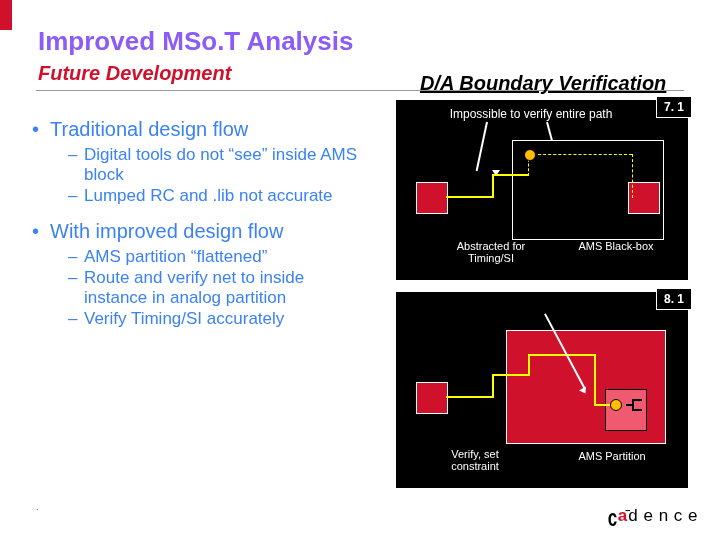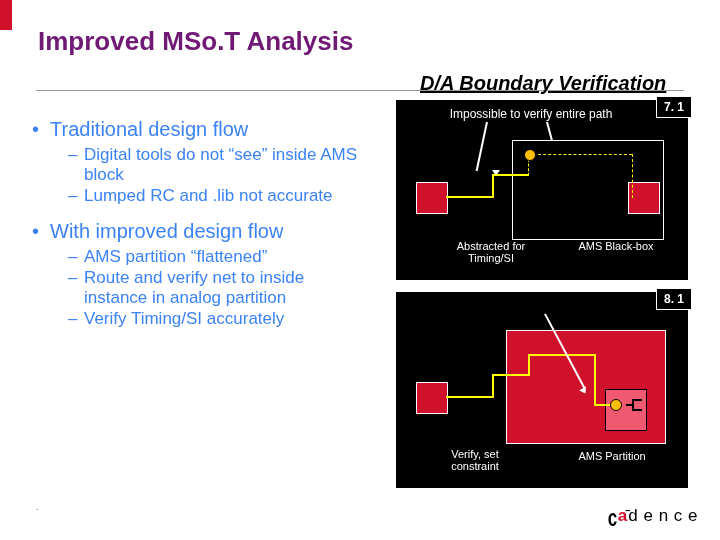--- a/index.html
+++ b/index.html
@@ -1,18 +1,18 @@
 <!DOCTYPE html>
 <html><head>
 <meta charset="utf-8">
 <style>
   html,body{margin:0;padding:0;width:720px;height:540px;background:#fff;font-family:Arial,Helvetica,sans-serif;overflow:hidden;}
   .slide{position:relative;width:720px;height:540px;}
   .accent-bar{position:absolute;left:0;top:0;width:12px;height:30px;background:#d0112b;}
-  .title{position:absolute;left:38px;top:26px;font-size:26px;font-weight:bold;color:#701a75;}
+  .title{position:absolute;left:38px;top:26px;font-size:26px;font-weight:bold;color:#8b5cf6;}
   .subtitle{position:absolute;left:38px;top:62px;font-size:20px;font-style:italic;font-weight:bold;color:#d0112b;}
   .hr{position:absolute;left:36px;top:90px;width:648px;height:1px;background:#999;}
   .body-left{position:absolute;left:32px;top:112px;width:336px;font-size:18px;color:#3b82f6;}
   .body-left ul{margin:0;padding:0;list-style:none;}
   .body-left li.l1{font-size:20px;margin:6px 0 4px 0;padding-left:18px;position:relative;}
   .body-left li.l1::before{content:"•";position:absolute;left:0;top:0;font-size:20px;}
   .body-left li.l2{font-size:17px;margin:2px 0 2px 36px;padding-left:16px;position:relative;line-height:1.15;}
   .body-left li.l2::before{content:"–";position:absolute;left:0;top:0;}
   .figure-title{position:absolute;left:420px;top:72px;width:270px;text-align:left;font-size:20px;font-style:italic;font-weight:bold;text-decoration:underline;color:#000;}
   .diagram{position:absolute;background:#000;}
@@ -38,20 +38,21 @@
   .logo .tall{display:inline-block;transform:scaleY(1.4) translateY(2px);font-weight:bold;}
   .logo .a{color:#d0112b;font-weight:bold;}
   .footdot{position:absolute;left:36px;bottom:28px;font-size:9px;color:#555;}
 </style>
 </head>
 <body>
 <div class="slide">
 
 <div class="accent-bar"></div>
 <div class="title">Improved MSo.T Analysis</div>
+<div class="subtitle">Future Development</div>
 <div class="hr"></div>
 
 <div class="body-left">
   <ul>
     <li class="l1">Traditional design flow</li>
     <li class="l2">Digital tools do not “see” inside AMS block</li>
     <li class="l2">Lumped RC and .lib not accurate</li>
     <li class="l1" style="margin-top:14px">With improved design flow</li>
     <li class="l2">AMS partition “flattened”</li>
     <li class="l2">Route and verify net to inside instance in analog partition</li>

